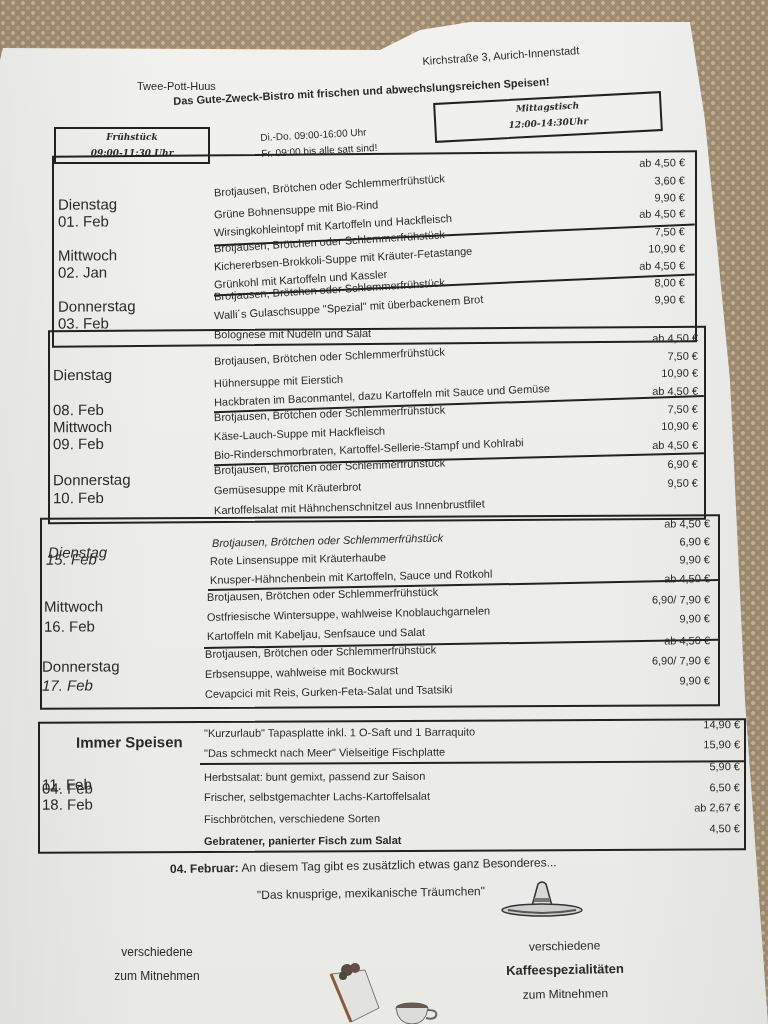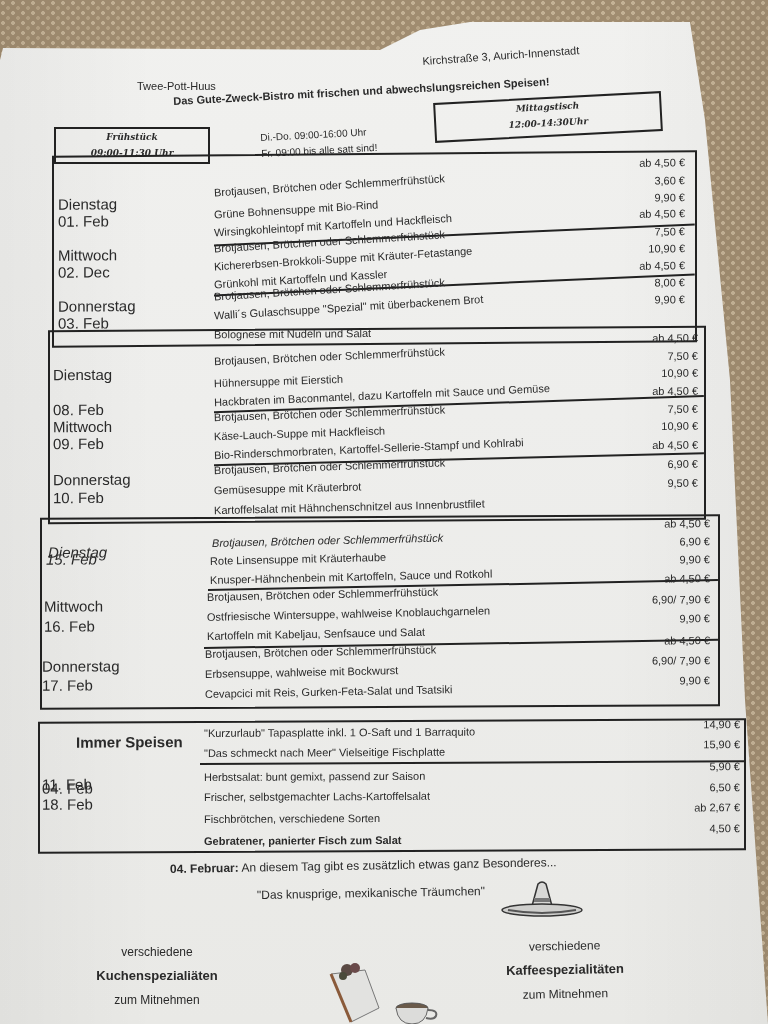--- a/index.html
+++ b/index.html
@@ -81,21 +81,21 @@
   <div class="day" style="left:4px; top:38px;">Dienstag</div>
   <div class="day" style="left:4px; top:55px;">01. Feb</div>
   <div class="item" style="left:160px; top:30px; transform: rotate(-3deg); transform-origin:left;">Brotjausen, Brötchen oder Schlemmerfrühstück</div>
   <div class="item" style="left:160px; top:52px; transform: rotate(-3deg); transform-origin:left;">Grüne Bohnensuppe mit Bio-Rind</div>
   <div class="item" style="left:160px; top:70px; transform: rotate(-3deg); transform-origin:left;">Wirsingkohleintopf mit Kartoffeln und Hackfleisch</div>
   <div class="sep" style="left:160px; right:0; top:88px; transform: rotate(-2deg); transform-origin:left;"></div>
   <div class="price" style="right:10px; top:55px;">ab 4,50 €</div>
   <div class="price" style="right:10px; top:73px;">7,50 €</div>
   <div class="price" style="right:10px; top:90px;">10,90 €</div>
   <div class="day" style="left:4px; top:89px;">Mittwoch</div>
-  <div class="day" style="left:4px; top:106px;">02. Dec</div>
+  <div class="day" style="left:4px; top:106px;">02. Jan</div>
   <div class="item" style="left:160px; top:86px; transform: rotate(-3deg); transform-origin:left;">Brotjausen, Brötchen oder Schlemmerfrühstück</div>
   <div class="item" style="left:160px; top:104px; transform: rotate(-3deg); transform-origin:left;">Kichererbsen-Brokkoli-Suppe mit Kräuter-Fetastange</div>
   <div class="item" style="left:160px; top:122px; transform: rotate(-3deg); transform-origin:left;">Grünkohl mit Kartoffeln und Kassler</div>
   <div class="sep" style="left:160px; right:0; top:138px; transform: rotate(-2deg); transform-origin:left;"></div>
   <div class="price" style="right:10px; top:107px;">ab 4,50 €</div>
   <div class="price" style="right:10px; top:124px;">8,00 €</div>
   <div class="price" style="right:10px; top:141px;">9,90 €</div>
   <div class="day" style="left:4px; top:140px;">Donnerstag</div>
   <div class="day" style="left:4px; top:157px;">03. Feb</div>
   <div class="item" style="left:160px; top:134px; transform: rotate(-3deg); transform-origin:left;">Brotjausen, Brötchen oder Schlemmerfrühstück</div>
@@ -148,21 +148,21 @@
   <div class="day" style="left:2px; top:78px;">Mittwoch</div>
   <div class="day" style="left:2px; top:98px;">16. Feb</div>
   <div class="item" style="left:165px; top:72px; transform: rotate(-1deg); transform-origin:left;">Brotjausen, Brötchen oder Schlemmerfrühstück</div>
   <div class="item" style="left:165px; top:92px; transform: rotate(-1deg); transform-origin:left;">Ostfriesische Wintersuppe, wahlweise Knoblauchgarnelen</div>
   <div class="item" style="left:165px; top:111px; transform: rotate(-0.8deg); transform-origin:left;">Kartoffeln mit Kabeljau, Senfsauce und Salat</div>
   <div class="sep" style="left:162px; right:0; top:128px; transform: rotate(-0.6deg); transform-origin:left;"></div>
   <div class="price" style="right:8px; top:118px;">ab 4,50 €</div>
   <div class="price" style="right:8px; top:138px;">6,90/ 7,90 €</div>
   <div class="price" style="right:8px; top:158px;">9,90 €</div>
   <div class="day" style="left:0px; top:138px;">Donnerstag</div>
-  <div class="day" style="left:0px; top:157px;">17. Feb</div>
+  <div class="day" style="left:0px; top:157px;font-style:italic;">17. Feb</div>
   <div class="item" style="left:163px; top:129px; transform: rotate(-0.8deg); transform-origin:left;">Brotjausen, Brötchen oder Schlemmerfrühstück</div>
   <div class="item" style="left:163px; top:149px; transform: rotate(-0.8deg); transform-origin:left;">Erbsensuppe, wahlweise mit Bockwurst</div>
   <div class="item" style="left:163px; top:169px; transform: rotate(-0.8deg); transform-origin:left;">Cevapcici mit Reis, Gurken-Feta-Salat und Tsatsiki</div>
 </div>
 
 <div class="week" style="left:38px; top:720px; width:708px; height:132px; transform: skewY(-0.3deg);">
   <div class="day" style="left:36px; top:10px; font-weight:bold;">Immer Speisen</div>
   <div class="day" style="left:2px; top:32px;margin-top:24px;">04. Feb</div>
   <div class="day" style="left:2px; top:52px;">11. Feb</div>
   <div class="day" style="left:2px; top:72px;">18. Feb</div>
@@ -189,21 +189,20 @@
 
 <svg style="position:absolute; left:498px; top:880px;" width="88" height="40" viewBox="0 0 88 40">
   <path d="M34 26 L40 4 Q44 0 48 4 L54 26 Z" fill="#d8d8d6" stroke="#333" stroke-width="1.5"></path>
   <rect x="36" y="18" width="16" height="4" fill="#777"></rect>
   <ellipse cx="44" cy="30" rx="40" ry="6" fill="#cfcfcd" stroke="#333" stroke-width="1.5"></ellipse>
   <path d="M10 30 Q44 36 78 30" stroke="#555" stroke-width="2" fill="none"></path>
 </svg>
 
 <div class="promo" style="left:72px; top:940px; width:170px;">
   <div>verschiedene</div>
-  <div class="big">Kuchenspezialiäten</div>
   <div>zum Mitnehmen</div>
 </div>
 <div class="promo" style="left:480px; top:934px; width:170px; transform: rotate(-1deg);">
   <div>verschiedene</div>
   <div class="big">Kaffeespezialitäten</div>
   <div>zum Mitnehmen</div>
 </div>
 
 <svg style="position:absolute; left:325px; top:962px;" width="60" height="62" viewBox="0 0 60 62">
   <path d="M6 12 L26 60 L54 46 L40 8 Z" fill="#e2e2e0" stroke="#777" stroke-width="1"></path>

